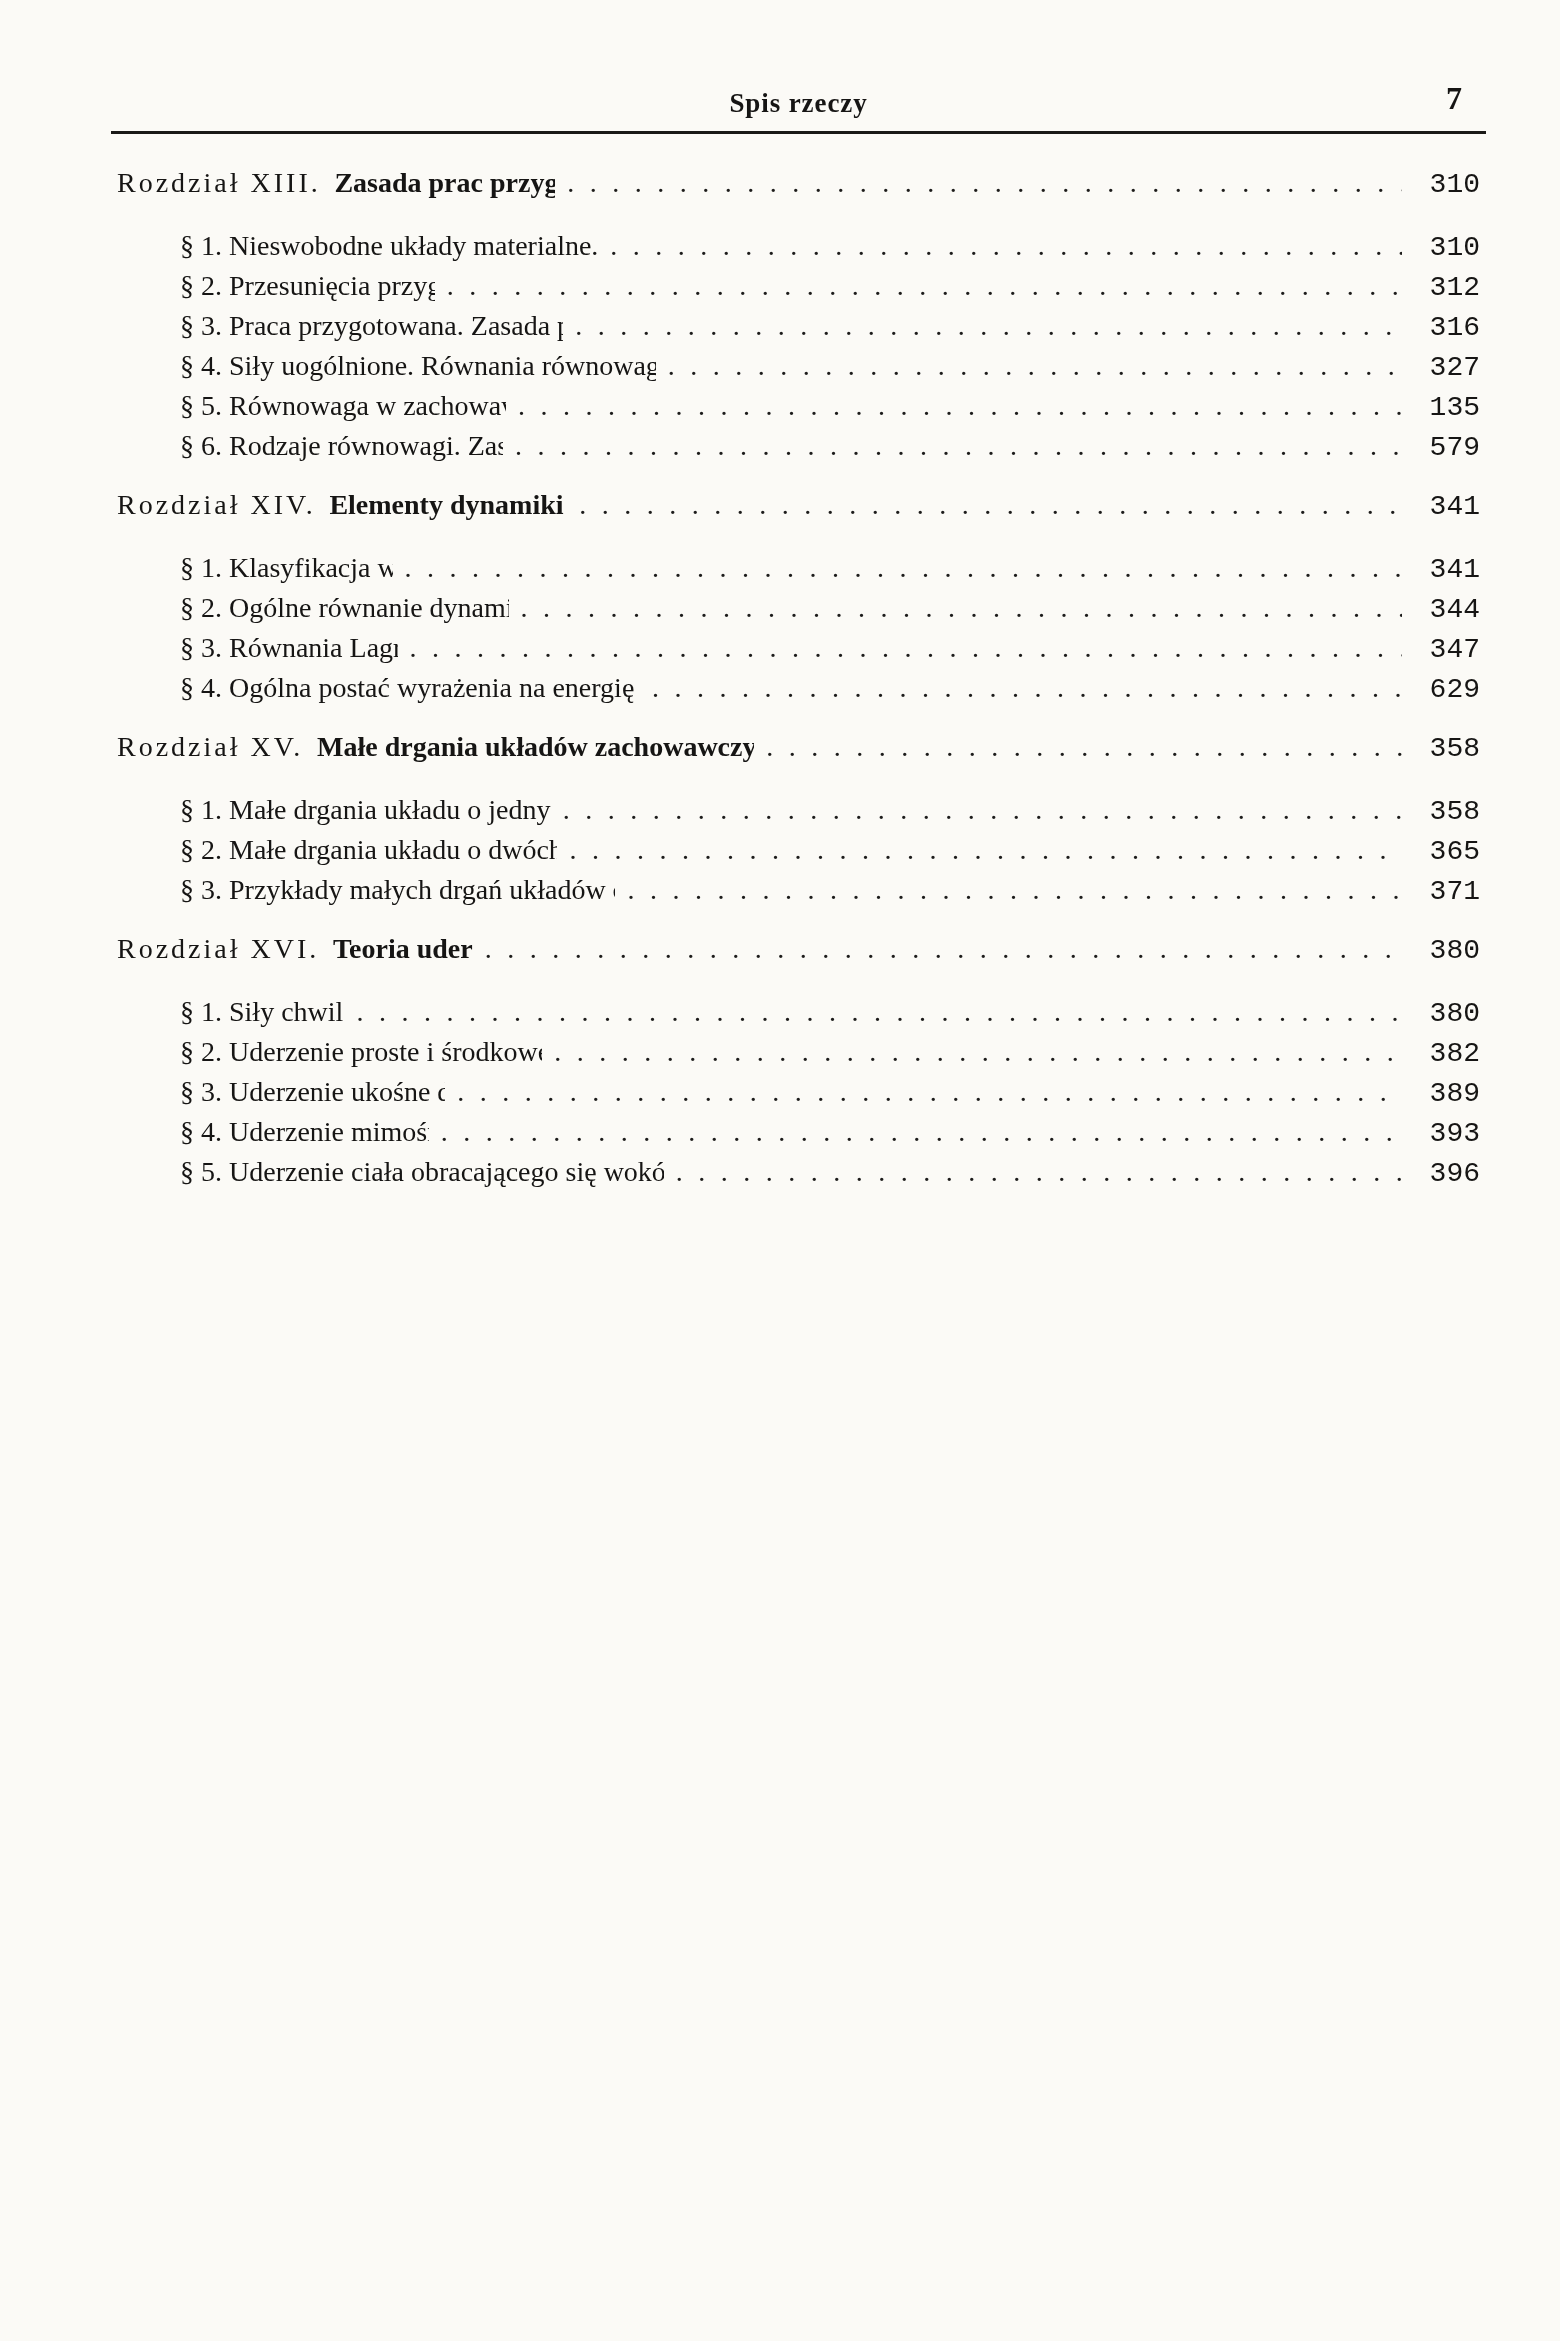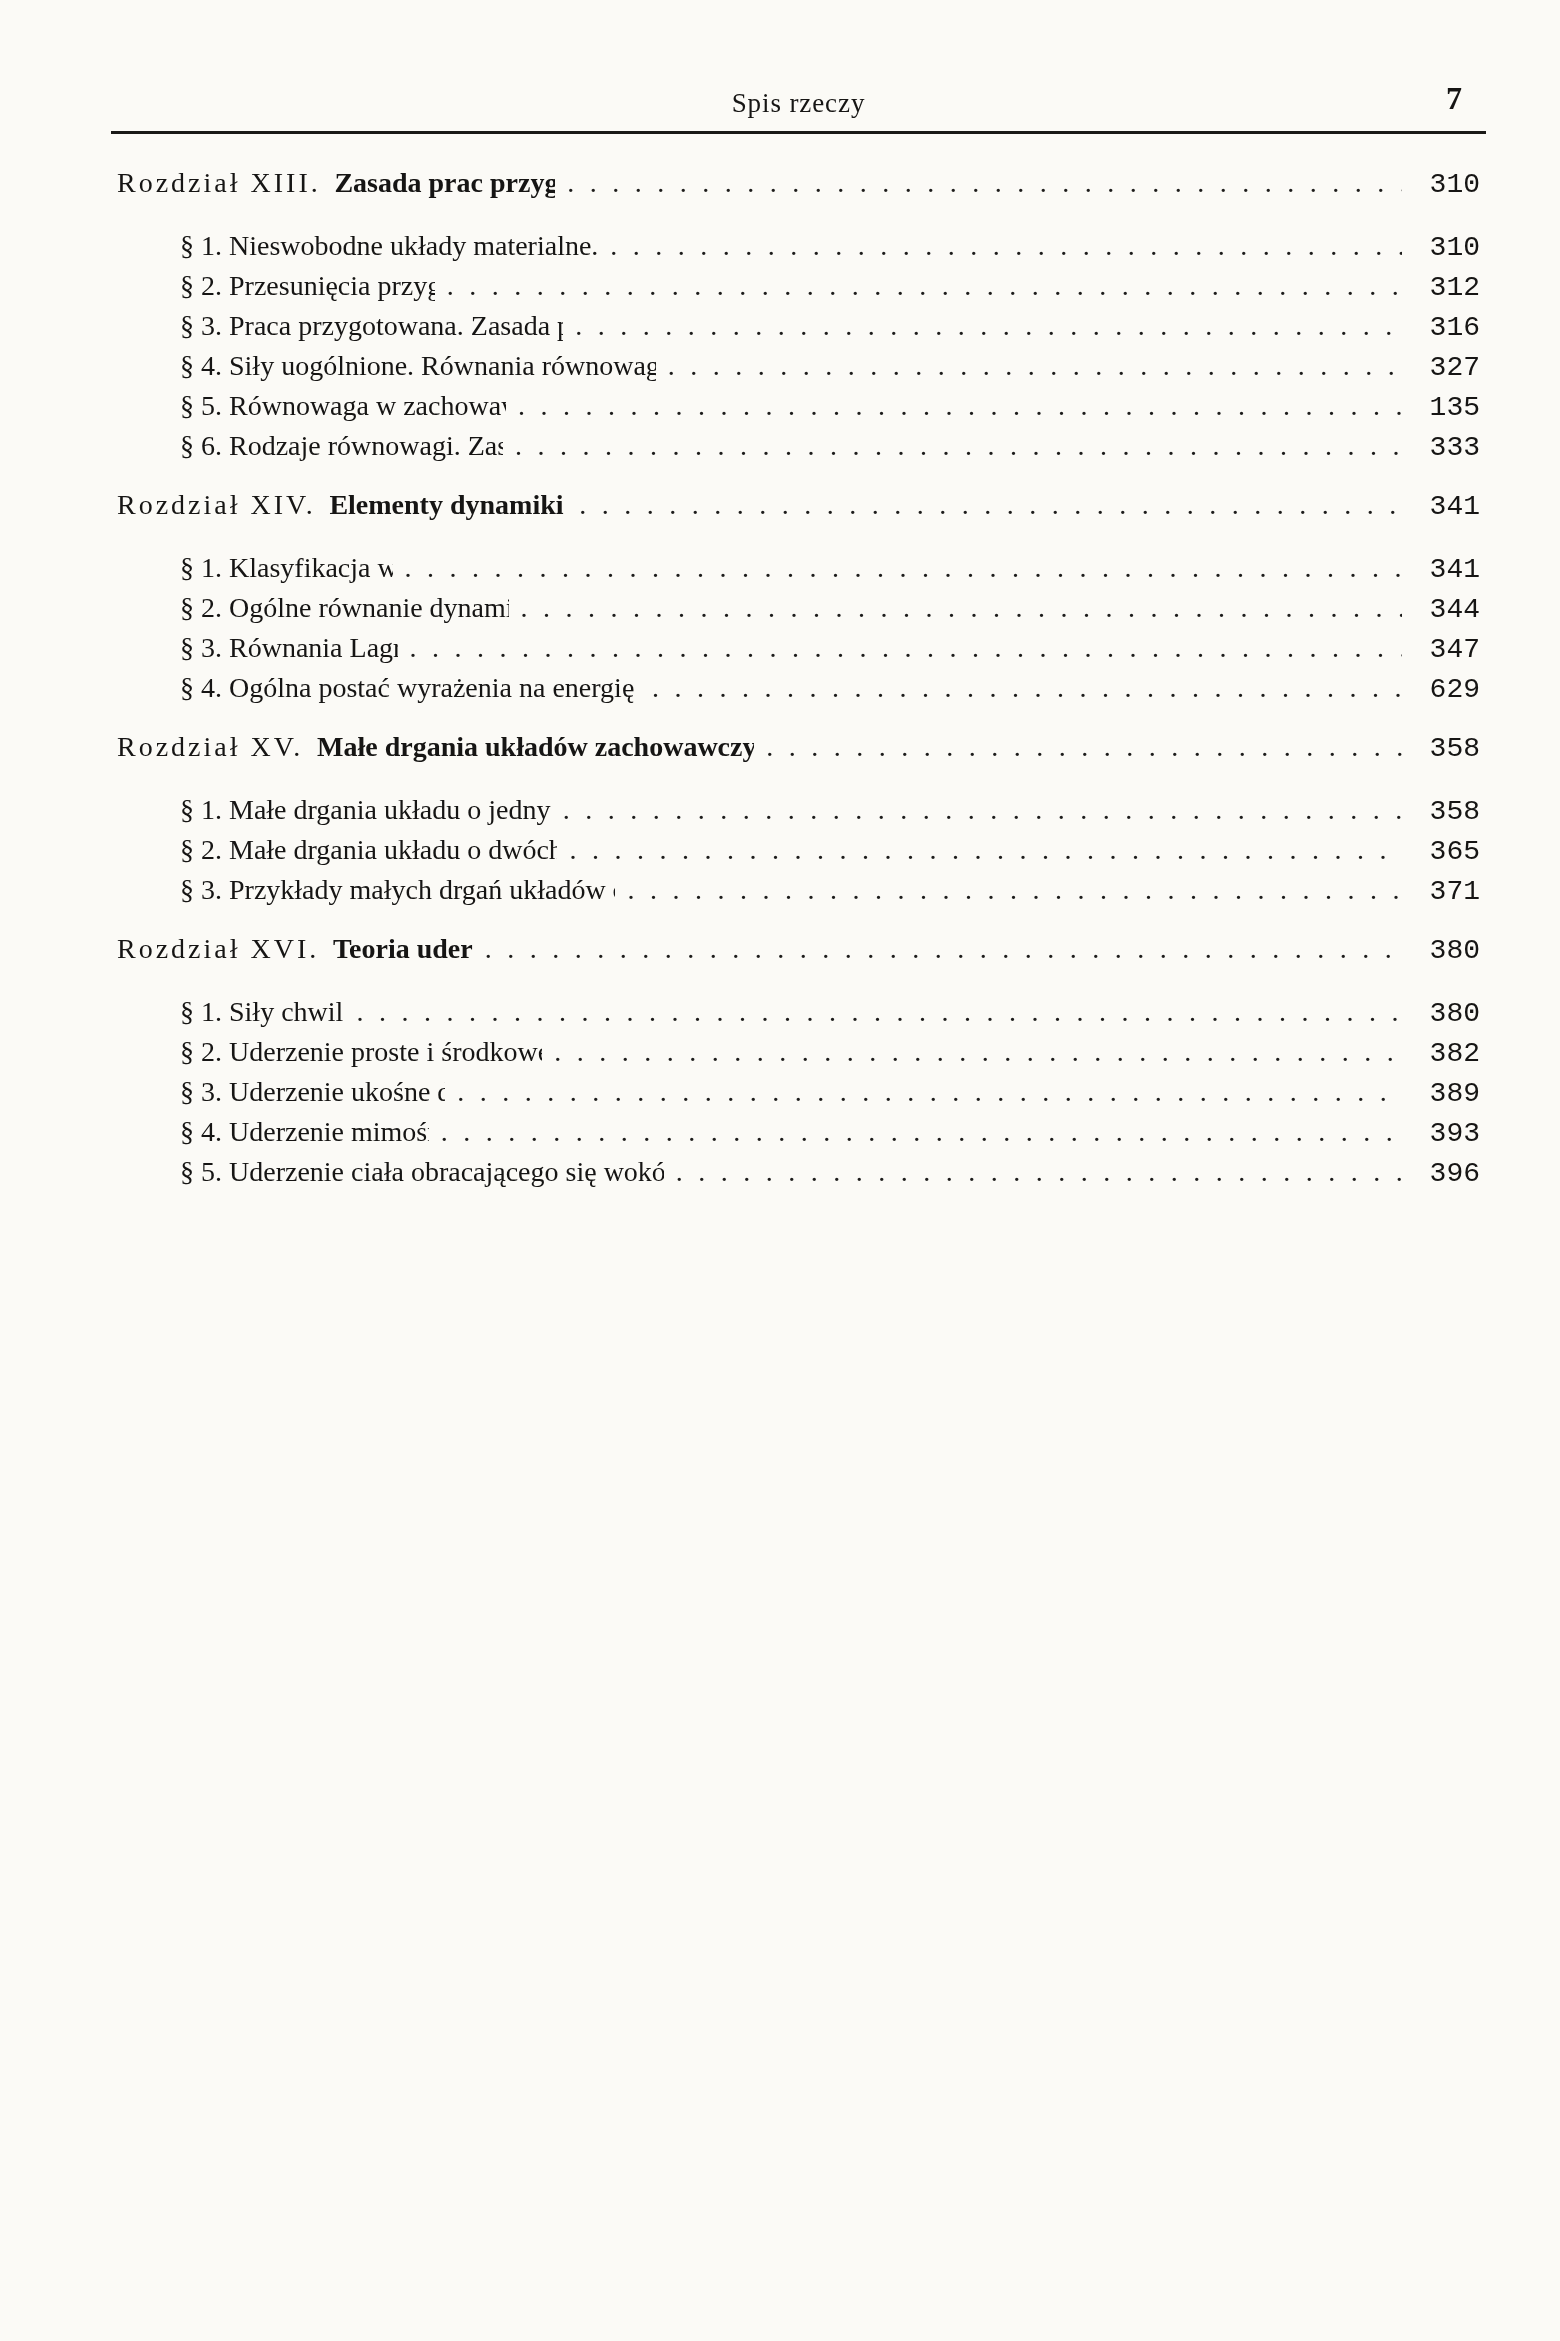--- a/index.html
+++ b/index.html
@@ -22,21 +22,21 @@
 
   
   .page-header {
     position: relative;
     width: 1375px;
     margin-left: 111px;
   }
   .header-title {
     display: block;
     text-align: center;
-    font-weight: normal;
+    font-weight: bold;
     font-size: 27px;
     letter-spacing: 0.9px;
     line-height: 36px;
   }
   .header-pageno {
     position: absolute;
     right: 24px;
     top: -5.1px;
     font-weight: bold;
     font-size: 32px;
@@ -146,21 +146,21 @@
       <span class="pageno">327</span>
     </div>
     <div class="row section-row">
       <span class="sec-text">§ 5. Równowaga w zachowawczym polu sił</span>
       <span class="leader"></span>
       <span class="pageno">135</span>
     </div>
     <div class="row section-row">
       <span class="sec-text">§ 6. Rodzaje równowagi. Zasada Dirichleta</span>
       <span class="leader"></span>
-      <span class="pageno">333</span>
+      <span class="pageno">579</span>
     </div>
 
     <div class="row chapter-row">
       <span class="ch-label">Rozdział XIV.</span>
       <span class="ch-title">Elementy dynamiki analitycznej</span>
       <span class="leader"></span>
       <span class="pageno">341</span>
     </div>
     <div class="row section-row">
       <span class="sec-text">§ 1. Klasyfikacja więzów</span>

